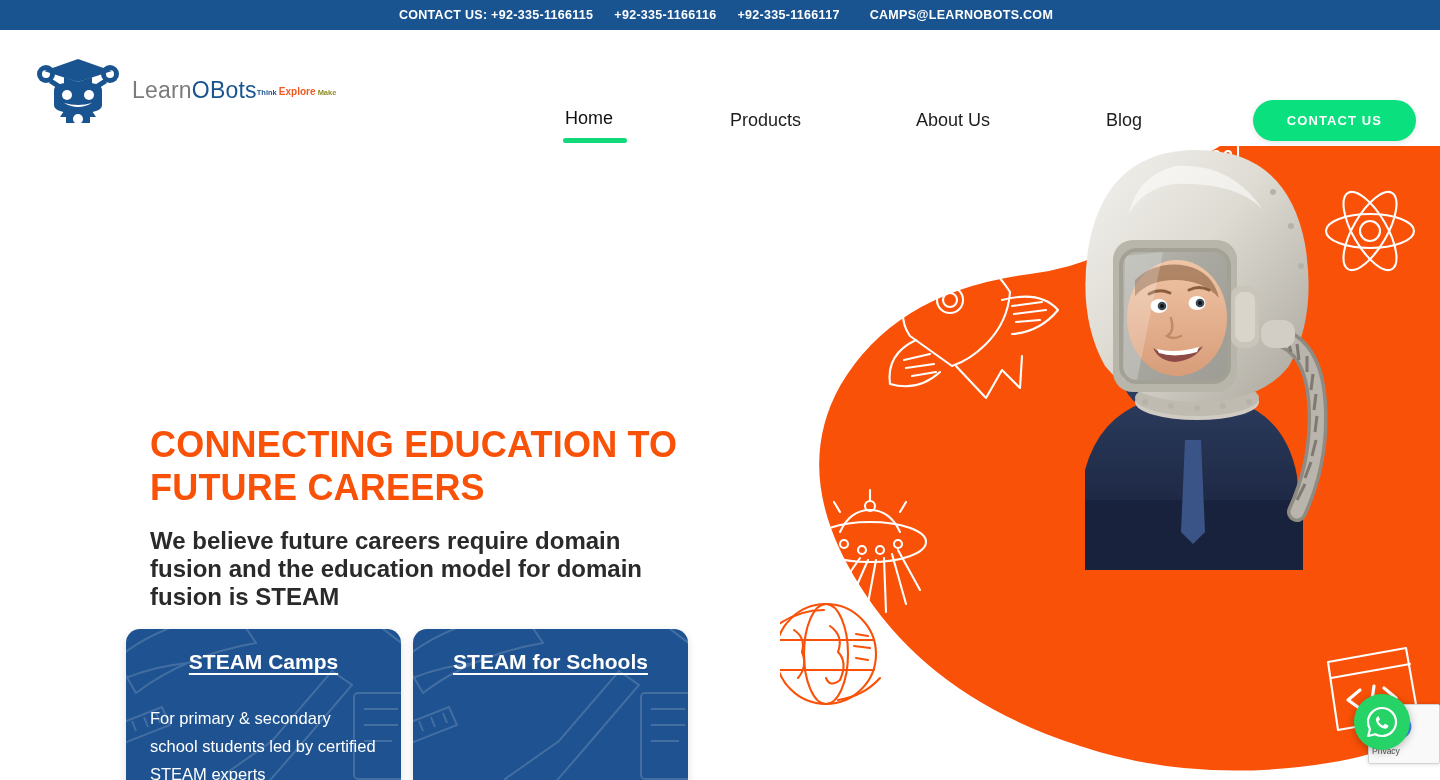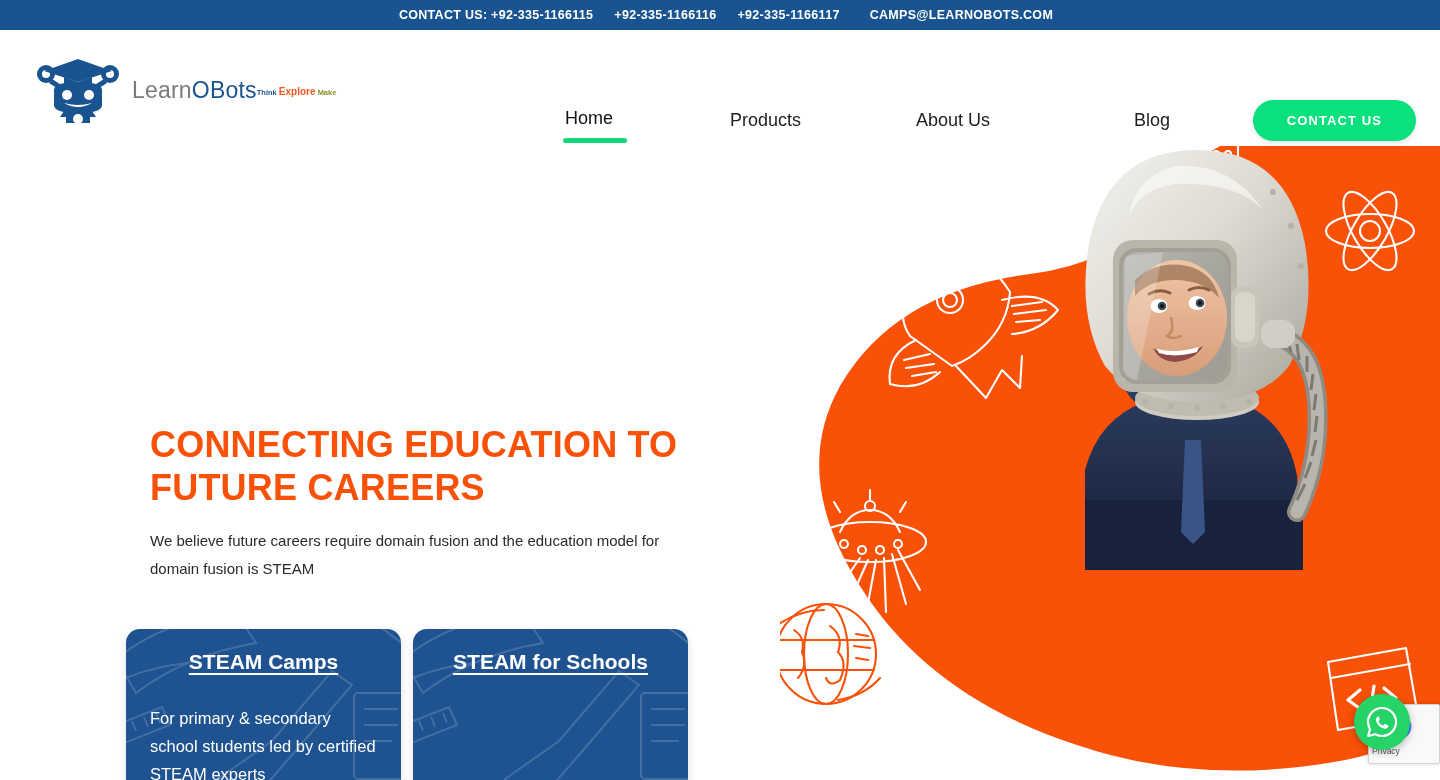--- a/index.html
+++ b/index.html
@@ -89,21 +89,21 @@
   
   .hero-title {
     position: absolute; left: 150px; top: 277px;
     width: 600px;
     color: #F95108; font-size: 36px; font-weight: bold;
     line-height: 43px; letter-spacing: .2px;
   }
   .hero-sub {
     position: absolute; left: 150px; top: 381px;
     width: 520px;
-    color: #2a2a2a; font-size: 15px; line-height: 28px; font-weight: 400;
+    color: #2a2a2a; font-size: 24px; line-height: 28px; font-weight: 700;
   }
 
   
   .card {
     position: absolute; top: 483px; width: 275px; height: 188px;
     background: #1E5290; border-radius: 14px;
     box-shadow: 0 3px 10px rgba(0,0,0,.12);
     overflow: visible;
   }
   .card-1 { left: 126px; }
@@ -192,21 +192,21 @@
         <span class="lt-b">Explore</span>
         <span class="lt-c">Make</span>
       </div>
     </div>
 
     <div class="nav">
       <div class="nav-item active" style="left:20px;top:18px;">Home</div>
       <div class="nav-underline" style="left:18px;top:48px;width:64px;"></div>
       <div class="nav-item" style="left:185px;top:20px;">Products</div>
       <div class="nav-item" style="left:371px;top:20px;">About Us</div>
-      <div class="nav-item" style="left:561px;top:20px;margin-left:28px;">Blog</div>
+      <div class="nav-item" style="left:561px;top:20px;">Blog</div>
     </div>
 
     <button class="cta">CONTACT US</button>
   </div>
 
   <div class="hero">
 
     <div class="blob-wrap">
 
       <svg class="blob-svg" width="660" height="634" viewBox="0 0 660 634">

